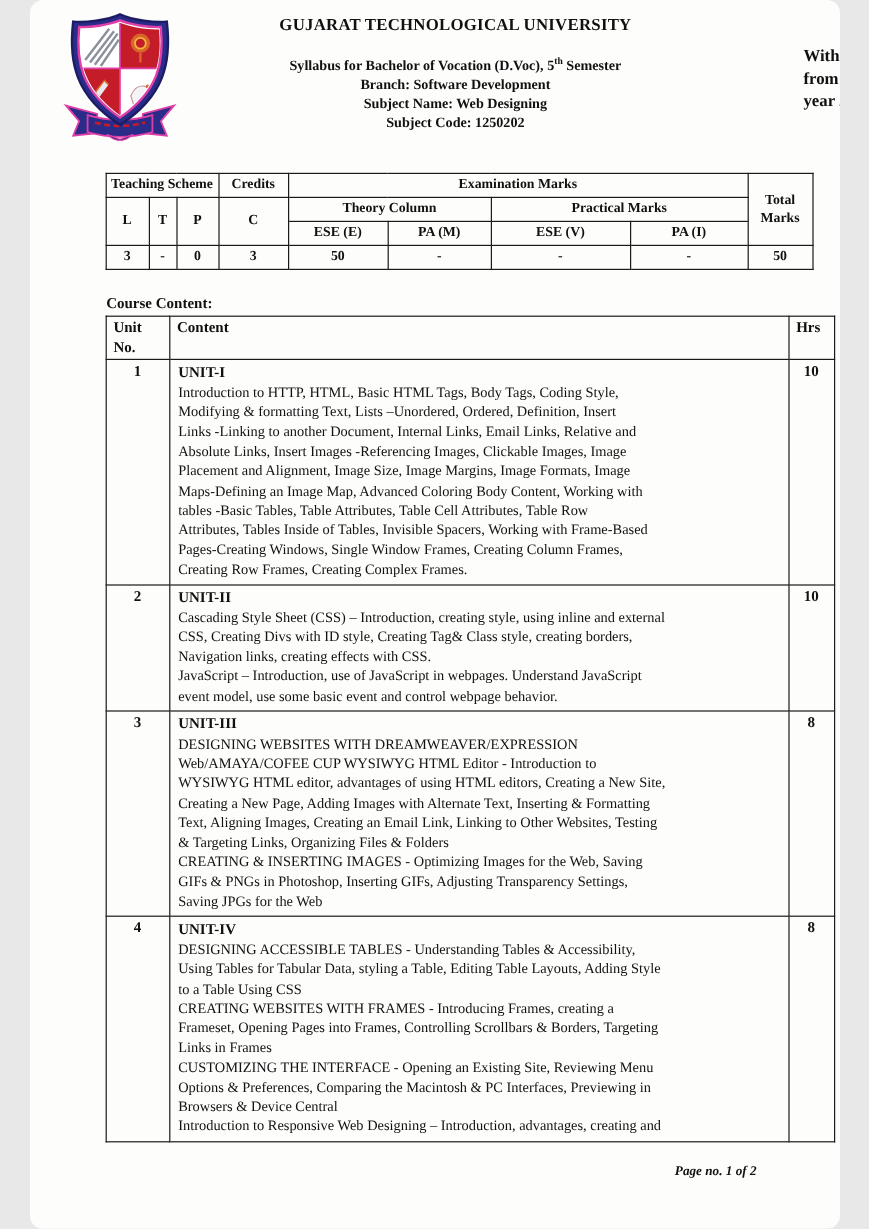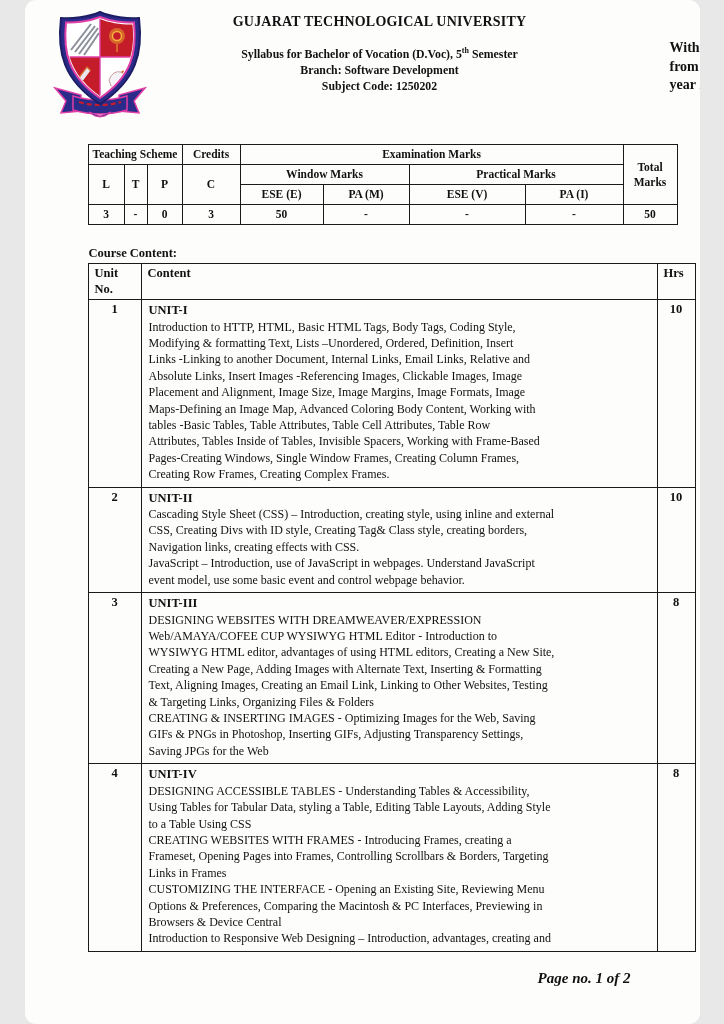--- a/index.html
+++ b/index.html
@@ -71,21 +71,21 @@
   }
   td.content-cell { padding: 2px 7px 4px 7px; }
   .unit-title { font-weight: bold; font-size: 12.5px; line-height: 16.5px; }
   .unit-body {
     font-size: 12px; line-height: 16.4px; white-space: pre-line;
   }
 
   
   .page-footer {
     position: absolute; right: 69px; top: 970px;
-    font-size: 15px; font-weight: bold; font-style: italic;
+    font-size: 11px; font-weight: bold; font-style: italic;
   }
 </style>
 </head>
 <body>
 
 <div class="page">
 
   <div class="logo">
     <svg width="98" height="114" viewBox="0 0 98 114">
 
@@ -131,20 +131,21 @@
           <line x1="14" y1="47" x2="84" y2="47" stroke="#df3fa6" stroke-width="1.4"></line>
         </g>
       </g>
     </svg>
   </div>
 
   <div class="header-center">
     <div class="university-title">GUJARAT TECHNOLOGICAL UNIVERSITY</div>
     <div class="sub-line"><span>Syllabus for Bachelor of Vocation (D.Voc), 5</span><sup>th</sup><span> Semester</span></div>
     <div class="sub-line">Branch: Software Development</div>
+    <div class="sub-line">Subject Name: Web Designing</div>
     <div class="sub-line">Subject Code: 1250202</div>
   </div>
 
   <div class="effective-note">With effective
 from academic
 year 2019-20</div>
 
   <table class="marks-table">
     <colgroup>
       <col style="width:36px">
@@ -162,21 +163,21 @@
       <th colspan="3">Teaching Scheme</th>
       <th>Credits</th>
       <th colspan="4">Examination Marks</th>
       <th rowspan="3">Total Marks</th>
     </tr>
     <tr>
       <th rowspan="2">L</th>
       <th rowspan="2">T</th>
       <th rowspan="2">P</th>
       <th rowspan="2">C</th>
-      <th colspan="2">Window Marks</th>
+      <th colspan="2">Theory Column</th>
       <th colspan="2">Practical Marks</th>
     </tr>
     <tr>
       <th>ESE (E)</th>
       <th>PA (M)</th>
       <th>ESE (V)</th>
       <th>PA (I)</th>
     </tr>
     <tr>
       <td>3</td>

